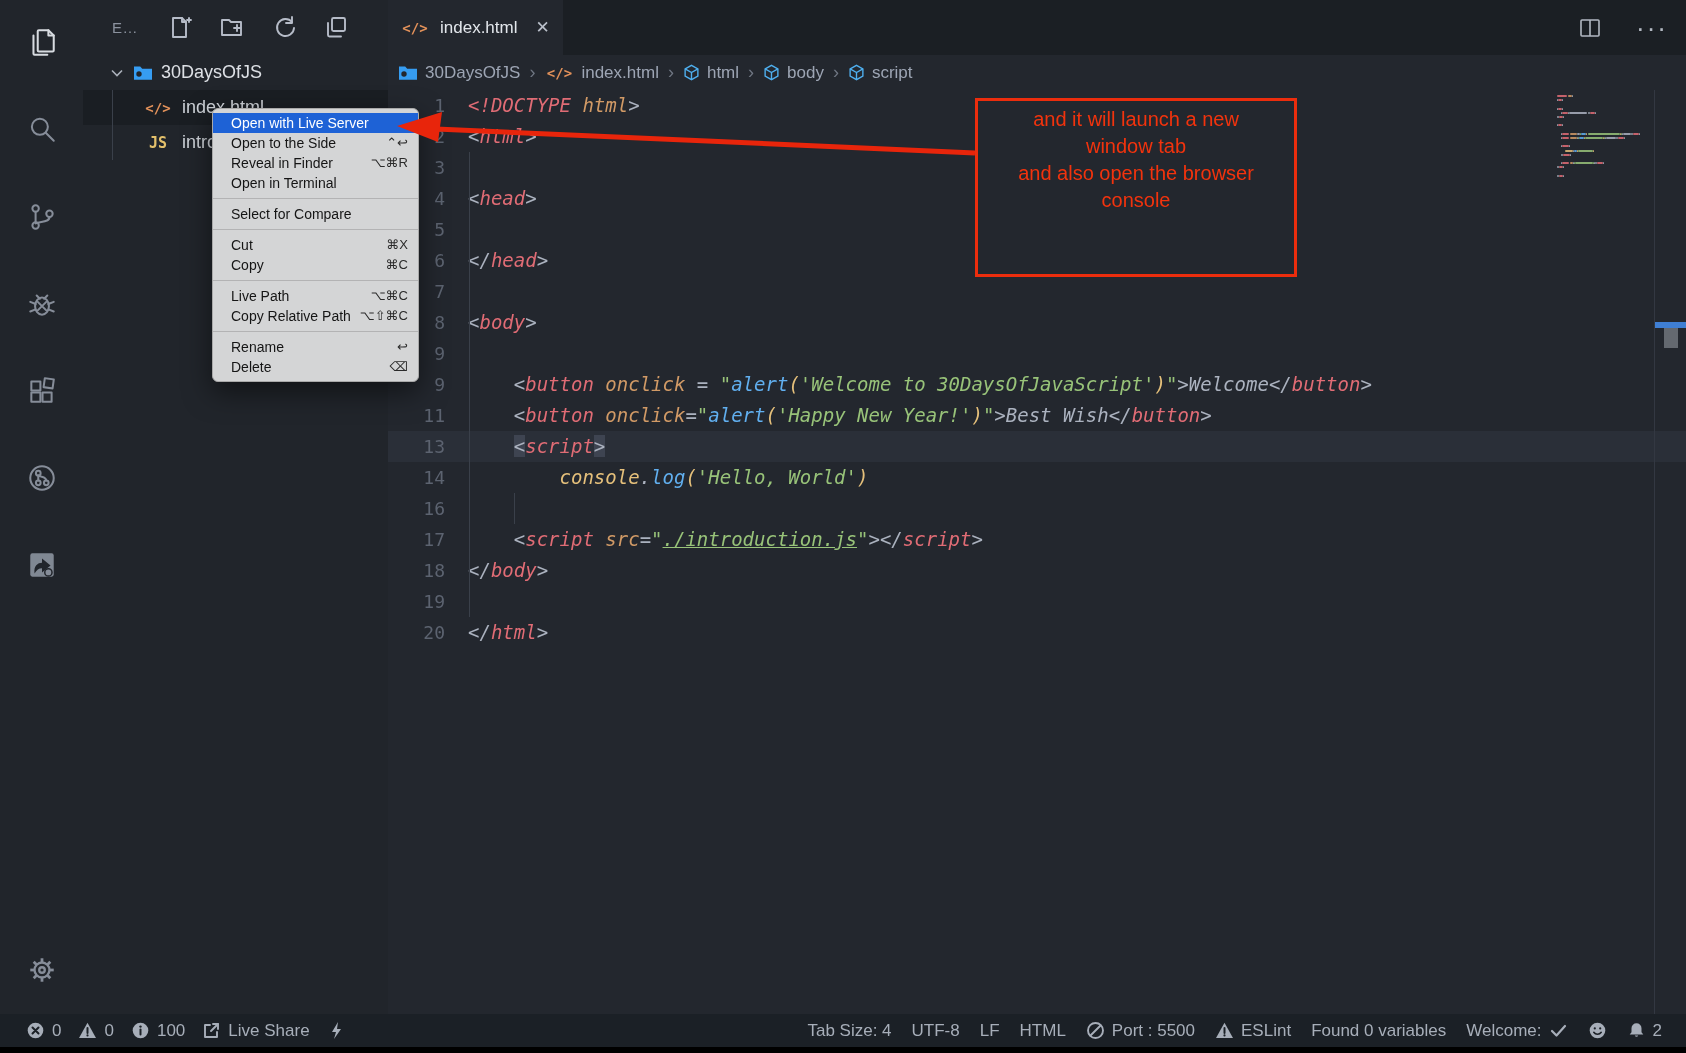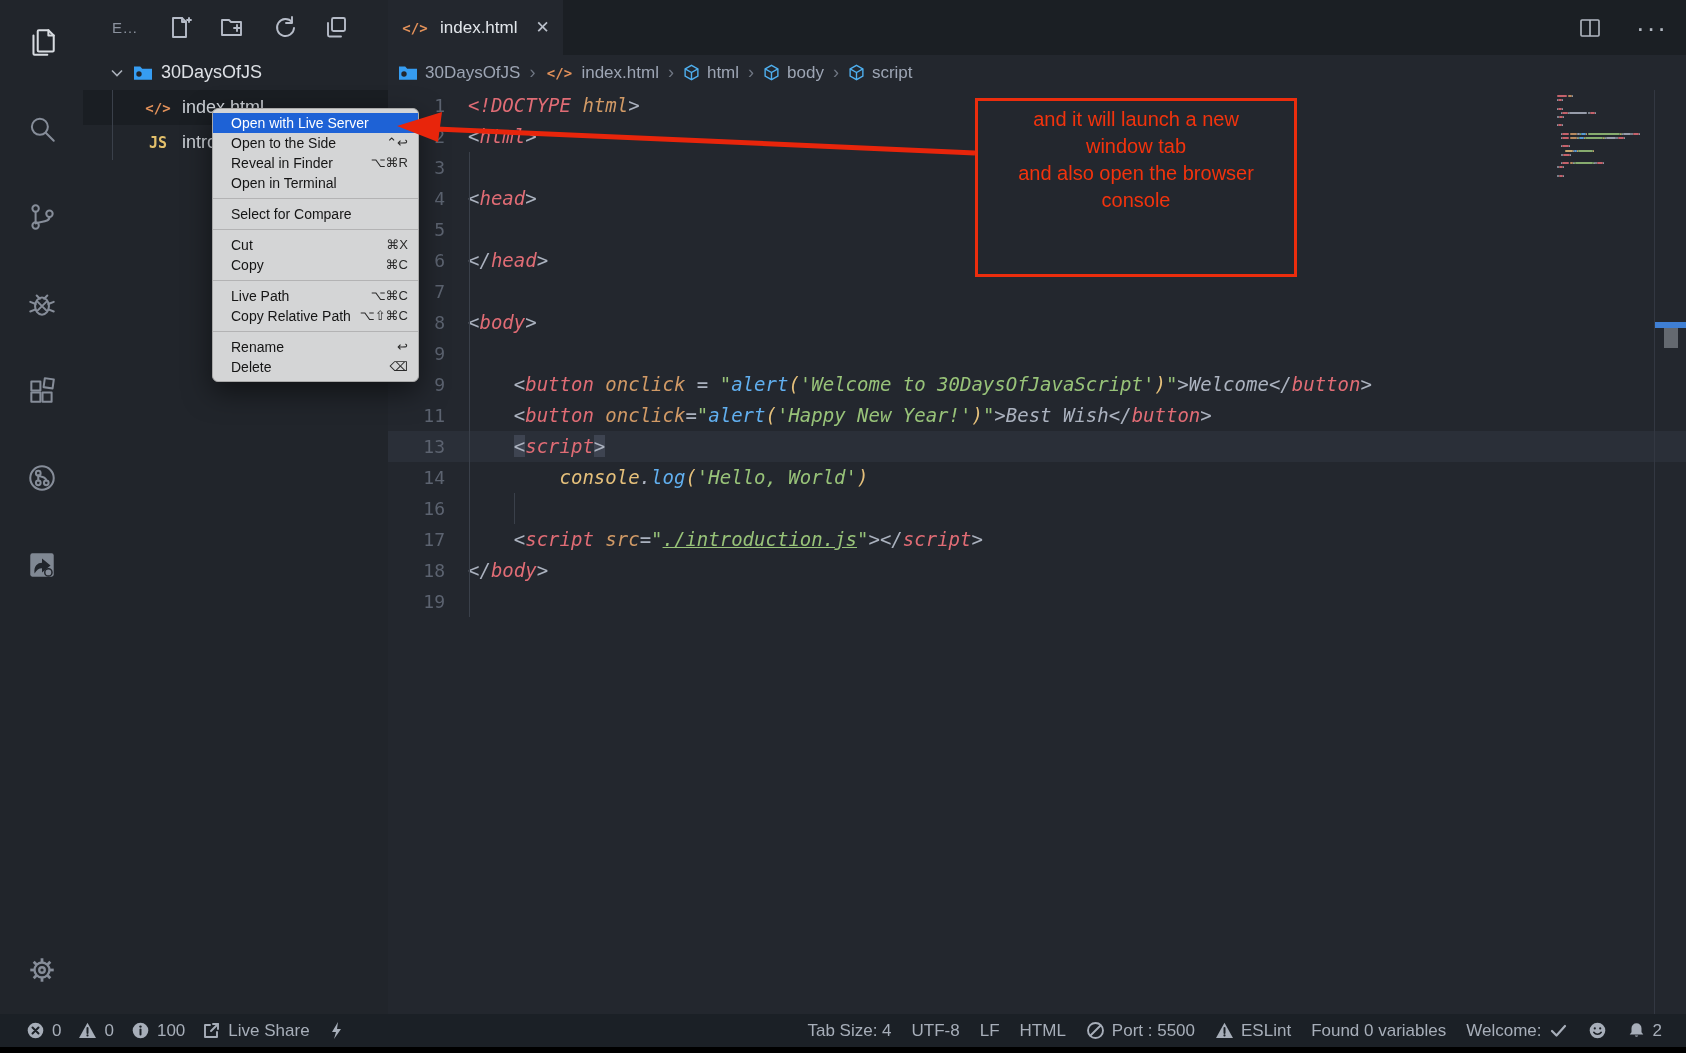--- a/index.html
+++ b/index.html
@@ -352,20 +352,24 @@
             <span class="gutter">17</span>
             <span class="ctext"><span class="sg-w">    </span><span class="sg-p">&lt;</span><span class="sg-t">script</span><span class="sg-w"> </span><span class="sg-a">src</span><span class="sg-p">=</span><span class="sg-q">"</span><span class="sg-l">./introduction.js</span><span class="sg-q">"</span><span class="sg-p">&gt;</span><span class="sg-p">&lt;/</span><span class="sg-t">script</span><span class="sg-p">&gt;</span></span>
           </div>
           <div class="cl">
             <span class="gutter">18</span>
             <span class="ctext"><span class="sg-p">&lt;/</span><span class="sg-t">body</span><span class="sg-p">&gt;</span></span>
           </div>
           <div class="cl">
             <span class="gutter">19</span>
             <span class="ctext"></span>
+          </div>
+          <div class="cl">
+            <span class="gutter">20</span>
+            <span class="ctext"><span class="sg-p">&lt;/</span><span class="sg-t">html</span><span class="sg-p">&gt;</span></span>
           </div>
           <div class="ind-guide" style="left:81px;top:62px;height:465px;"></div>
           <div class="ind-guide" style="left:126px;top:403px;height:31px;"></div>
           <div class="minimap" id="minimap">
             <div class="mm-bar" style="left: 0px; top: 0px; width: 9.5px; background: rgb(224, 108, 117);"></div>
             <div class="mm-bar" style="left: 10.5px; top: 0px; width: 4.2px; background: rgb(209, 154, 102);"></div>
             <div class="mm-bar" style="left: 14.7px; top: 0px; width: 1.1px; background: rgb(171, 178, 191);"></div>
             <div class="mm-bar" style="left: 0px; top: 4.2px; width: 1.1px; background: rgb(171, 178, 191);"></div>
             <div class="mm-bar" style="left: 1.1px; top: 4.2px; width: 4.2px; background: rgb(224, 108, 117);"></div>
             <div class="mm-bar" style="left: 5.3px; top: 4.2px; width: 1.1px; background: rgb(171, 178, 191);"></div>

